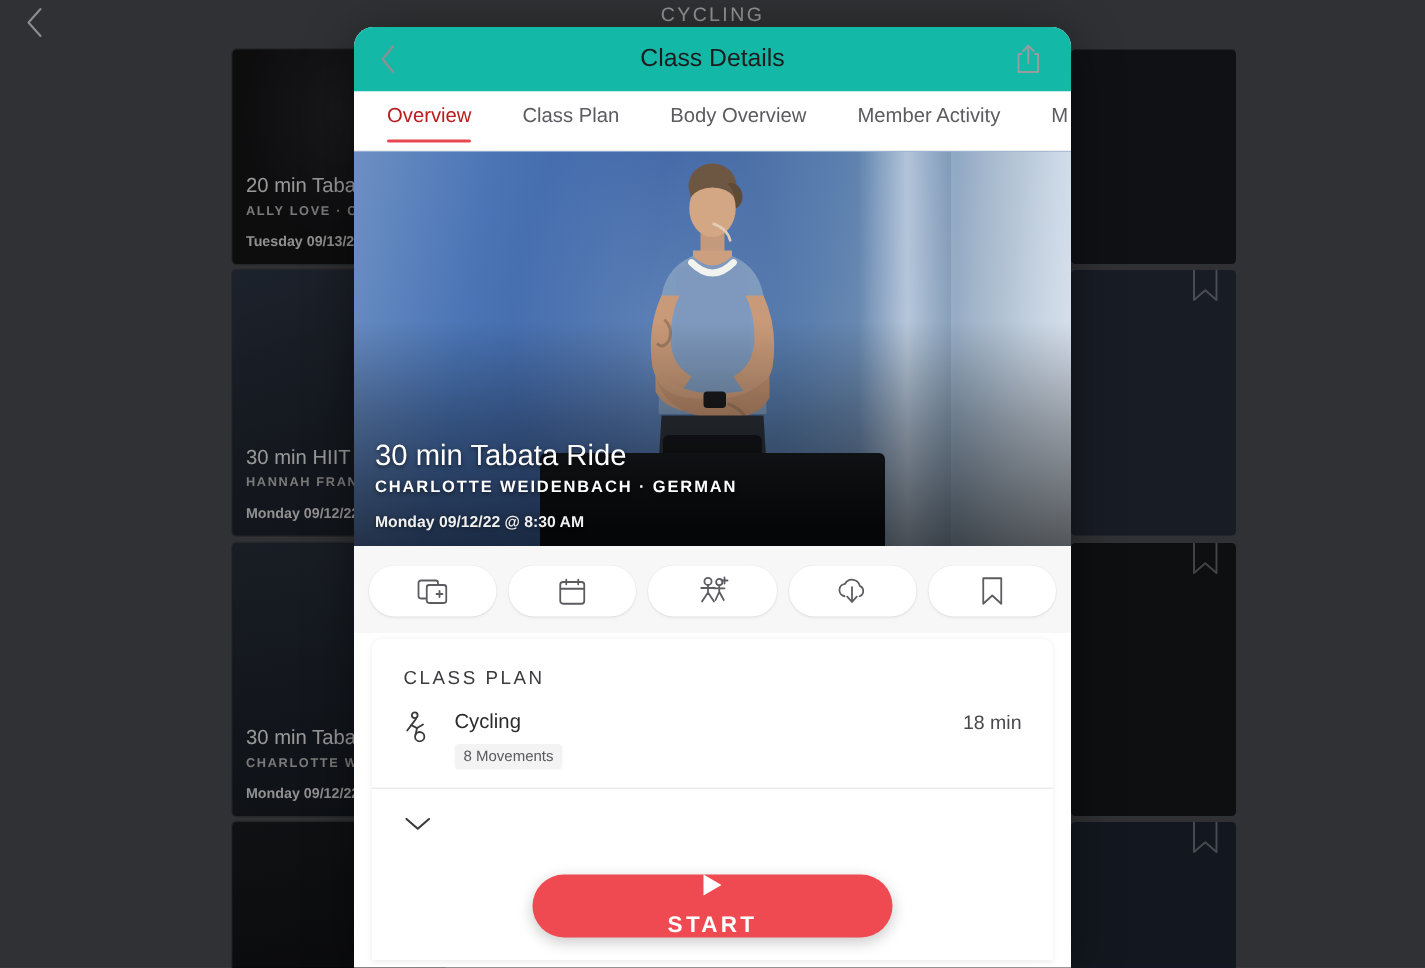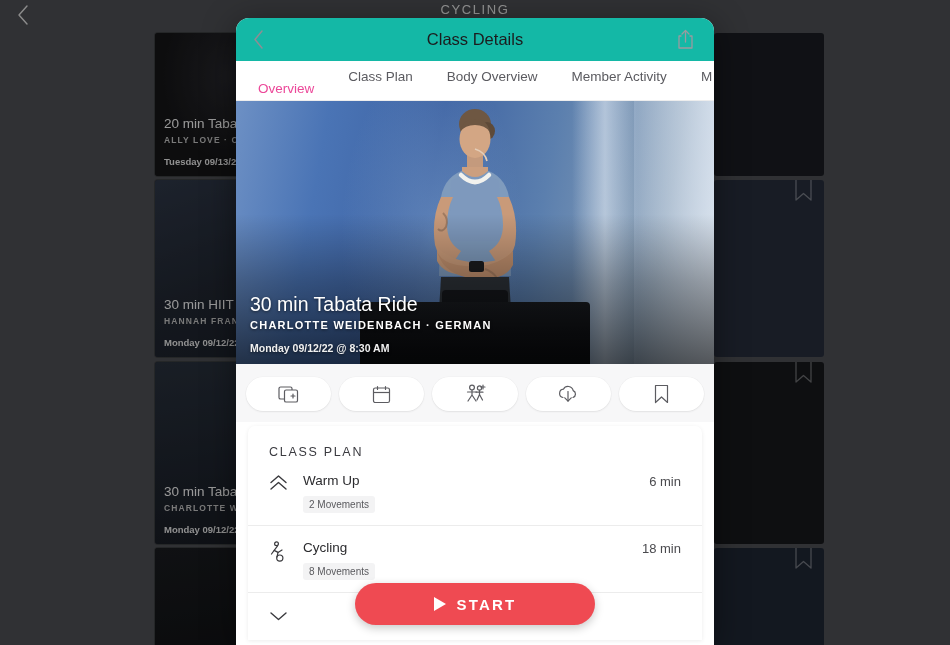--- a/index.html
+++ b/index.html
@@ -117,21 +117,21 @@
     border-bottom: 1px solid #ededed;
   }
   .tab {
     position: relative;
     font-size: 13.5px;
     color: #5b5b60;
     padding: 8px 0 11px 0;
     margin-right: 34px;
     white-space: nowrap;
   }
-  .tab.active { color: #ec4899; margin-top: 12px; }
+  .tab.active { color: #b91c1c; }
   .tab.active::after {
     content: ""; position: absolute;
     left: 0; right: 0; bottom: 0; height: 2.5px;
     background: #e8474d; border-radius: 2px;
   }
 
   
   #hero {
     position: relative;
     height: 263px;
@@ -242,20 +242,21 @@
   #start-btn {
     position: absolute;
     left: 355px; top: 583px;
     width: 240px; height: 42px;
     background: #ef4a52;
     border-radius: 21px;
     display: flex; align-items: center; justify-content: center;
     gap: 11px;
     box-shadow: 0 3px 10px rgba(0,0,0,0.22);
     color: #fff;
+    flex-direction: column;
   }
   #start-label {
     font-size: 15px; font-weight: 700; letter-spacing: 2.2px; color: #fff;
   }
   #start-play {
     width: 0; height: 0;
     border-left: 12px solid #fff;
     border-top: 7.5px solid transparent;
     border-bottom: 7.5px solid transparent;
   }
@@ -475,33 +476,20 @@
       <svg width="15" height="20" viewBox="0 0 15 20" fill="none">
         <path d="M1.5 1.5 H13.5 V18.5 L7.5 13 L1.5 18.5 Z" stroke="currentColor" stroke-width="1.2" fill="none" stroke-linejoin="round"></path>
       </svg>
     </div>
 
   </div>
 
   <div id="plan-card">
     <div id="plan-heading">CLASS PLAN</div>
 
-    <div class="plan-row">
-      <div class="plan-icon">
-        <svg width="19" height="20" viewBox="0 0 19 20" fill="none">
-          <path d="M2 8.5 L9.5 2 L17 8.5" stroke="currentColor" stroke-width="1.4" fill="none" stroke-linecap="round" stroke-linejoin="round"></path>
-          <path d="M2 15 L9.5 8.5 L17 15" stroke="currentColor" stroke-width="1.4" fill="none" stroke-linecap="round" stroke-linejoin="round"></path>
-        </svg>
-      </div>
-      <div class="plan-body">
-        <div class="plan-name">Warm Up</div>
-        <div class="plan-chip">2 Movements</div>
-      </div>
-      <div class="plan-dur">6 min</div>
-    </div>
 
     <div class="plan-row">
       <div class="plan-icon">
         <svg width="21" height="21" viewBox="0 0 21 21" fill="none">
           <circle cx="7.5" cy="2.8" r="1.9" stroke="currentColor" stroke-width="1.2"></circle>
           <path d="M8.4 5.2 L5.2 9.4 L9 11.4 L8 16" stroke="currentColor" stroke-width="1.2" fill="none" stroke-linecap="round" stroke-linejoin="round"></path>
           <path d="M9 11.4 L13 9" stroke="currentColor" stroke-width="1.2" stroke-linecap="round"></path>
           <path d="M5.2 9.4 L2.5 13" stroke="currentColor" stroke-width="1.2" stroke-linecap="round"></path>
           <circle cx="10.8" cy="17.1" r="3.1" stroke="currentColor" stroke-width="1.2"></circle>
         </svg>

